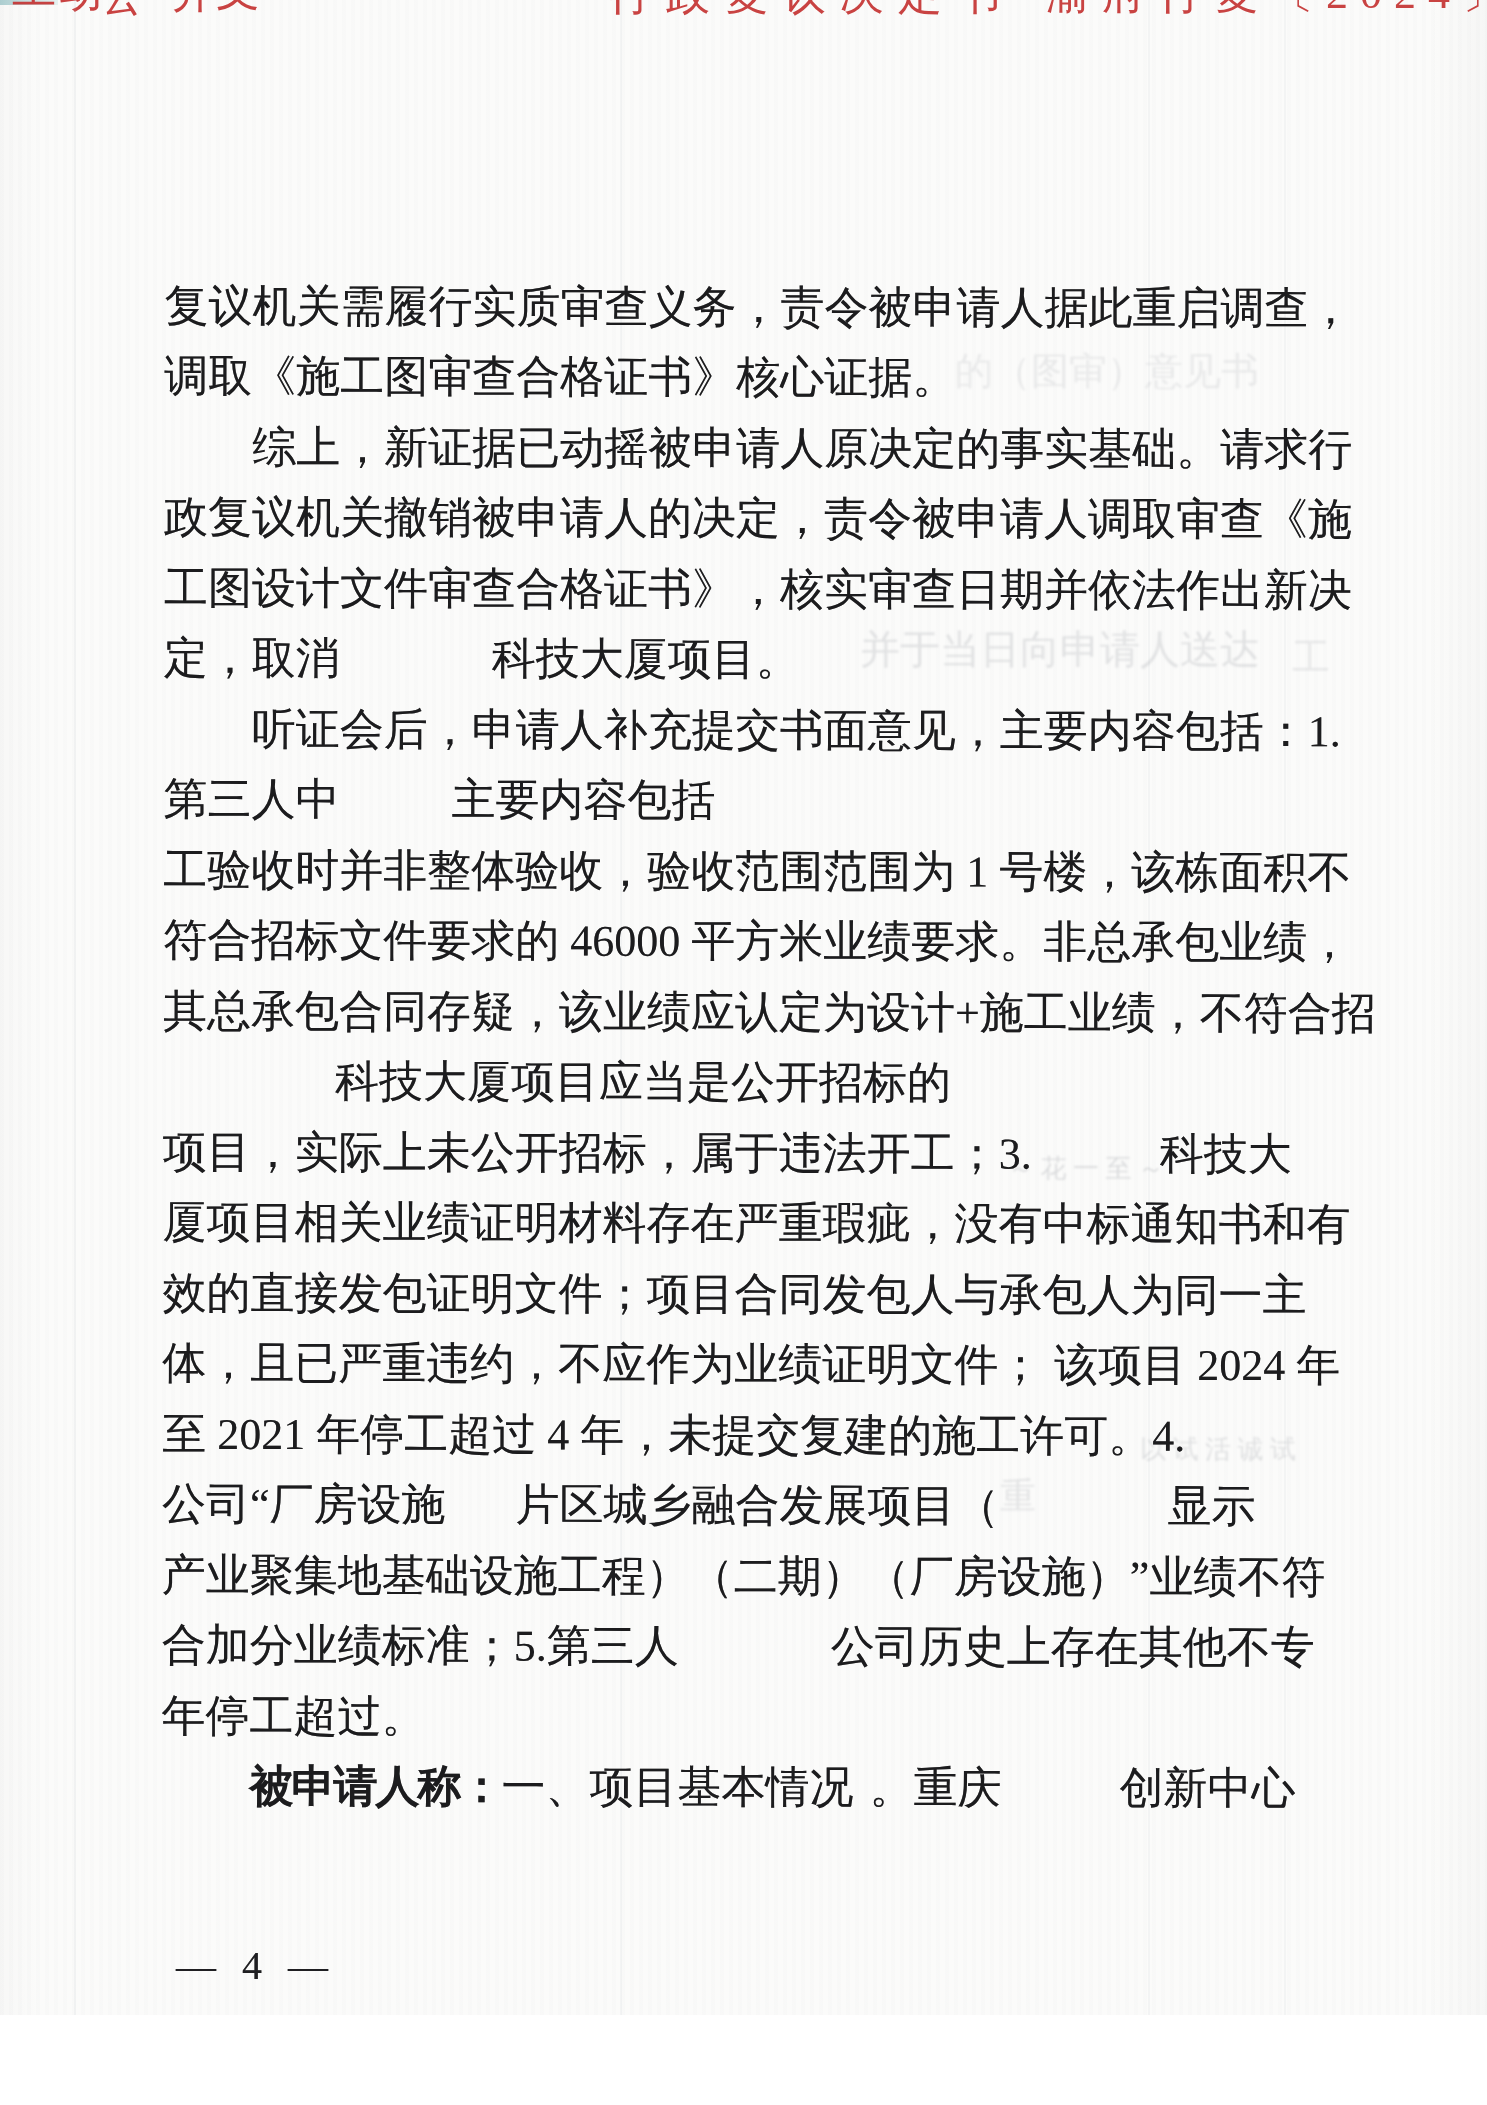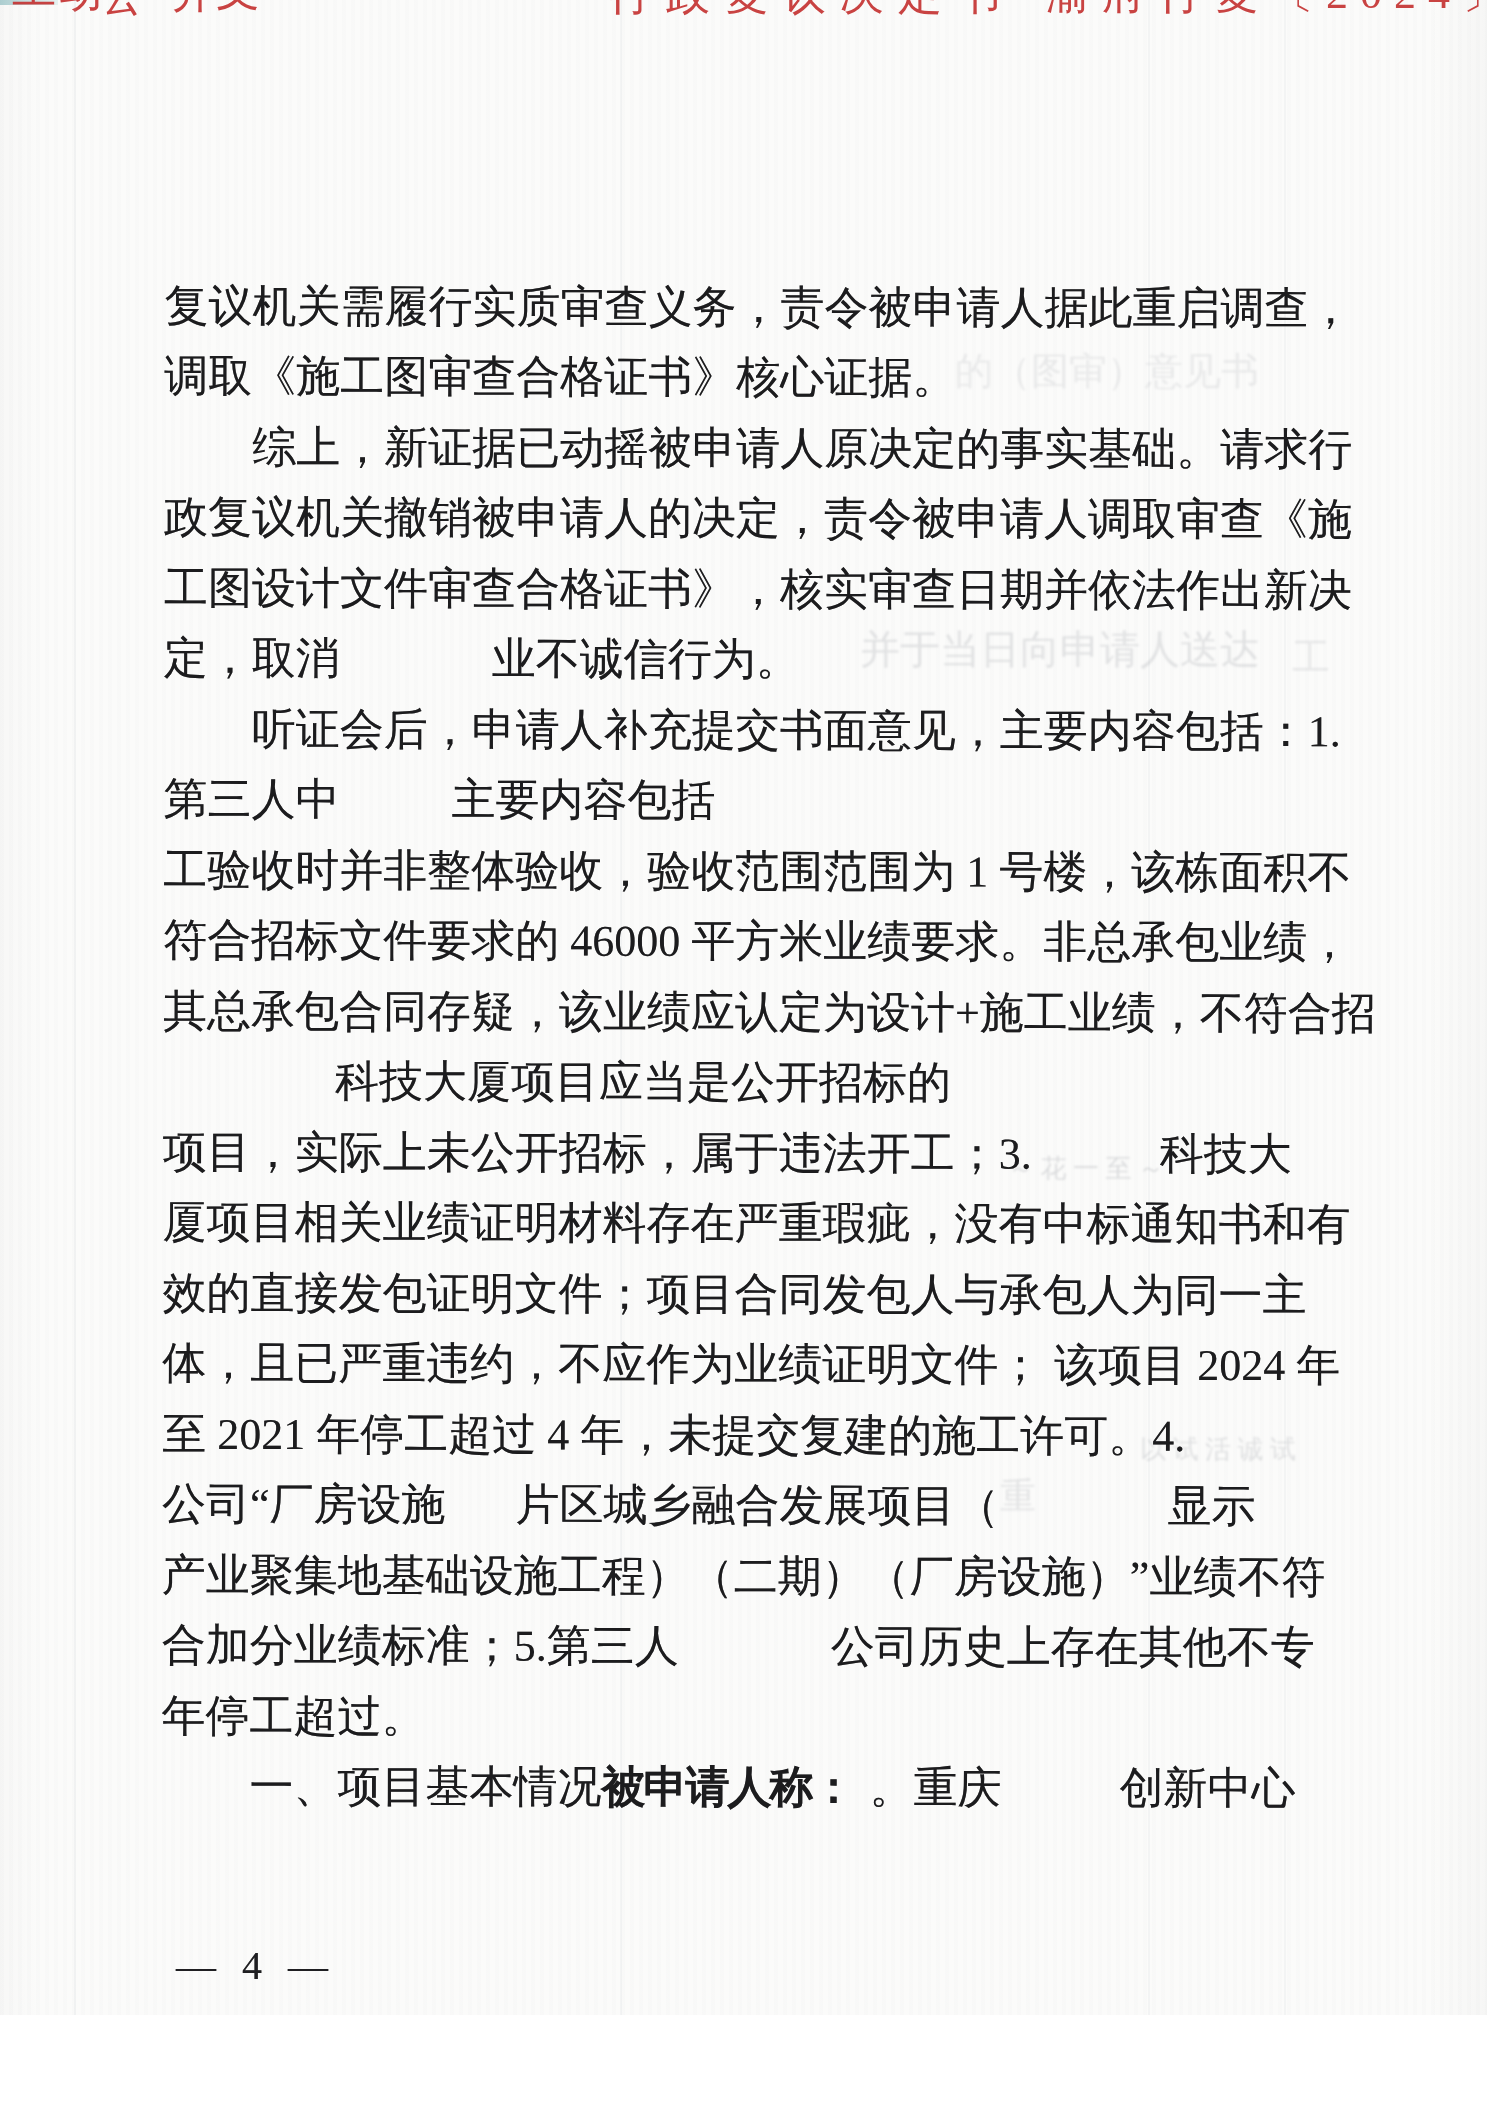--- a/index.html
+++ b/index.html
@@ -71,21 +71,21 @@
       </div>
       <div class="line" style="height: 70.5px;">
         <span class="seg">政复议机关撤销被申请人的决定，责令被申请人调取审查《施</span>
       </div>
       <div class="line" style="height: 70.5px;">
         <span class="seg">工图设计文件审查合格证书》，核实审查日期并依法作出新决</span>
       </div>
       <div class="line" style="height: 70.5px;">
         <span class="seg">定，取消</span>
         <span class="gap" style="width: 152px;"></span>
-        <span class="seg">业不诚信行为。</span>
+        <span class="seg">科技大厦项目。</span>
       </div>
       <div class="line indent" style="height: 70.5px;">
         <span class="seg">听证会后，申请人补充提交书面意见，主要内容包括：1.</span>
       </div>
       <div class="line" style="height: 70.5px;">
         <span class="seg">第三人中</span>
         <span class="gap" style="width: 112px;"></span>
         <span class="seg">主要内容包括</span>
         <span class="gap" style="width: 132px;"></span>
       </div>
@@ -133,22 +133,22 @@
       </div>
       <div class="line" style="height: 70.5px;">
         <span class="seg">合加分业绩标准；5.第三人</span>
         <span class="gap" style="width: 152px;"></span>
         <span class="seg">公司历史上存在其他不专</span>
       </div>
       <div class="line" style="height: 70.5px;">
         <span class="seg">年停工超过。</span>
       </div>
       <div class="line indent" style="height: 70.5px;">
+        <span class="seg boldseg">被申请人称：</span>
         <span class="seg">一、项目基本情况</span>
-        <span class="seg boldseg">被申请人称：</span>
         <span class="gap" style="width: 16px;"></span>
         <span class="seg">。重庆</span>
         <span class="gap" style="width: 118px;"></span>
         <span class="seg">创新中心</span>
       </div>
     </div>
   <div class="pagenum" style="left:176px;top:1942px;">— 4 —</div>
 </div>
 
 </body></html>

